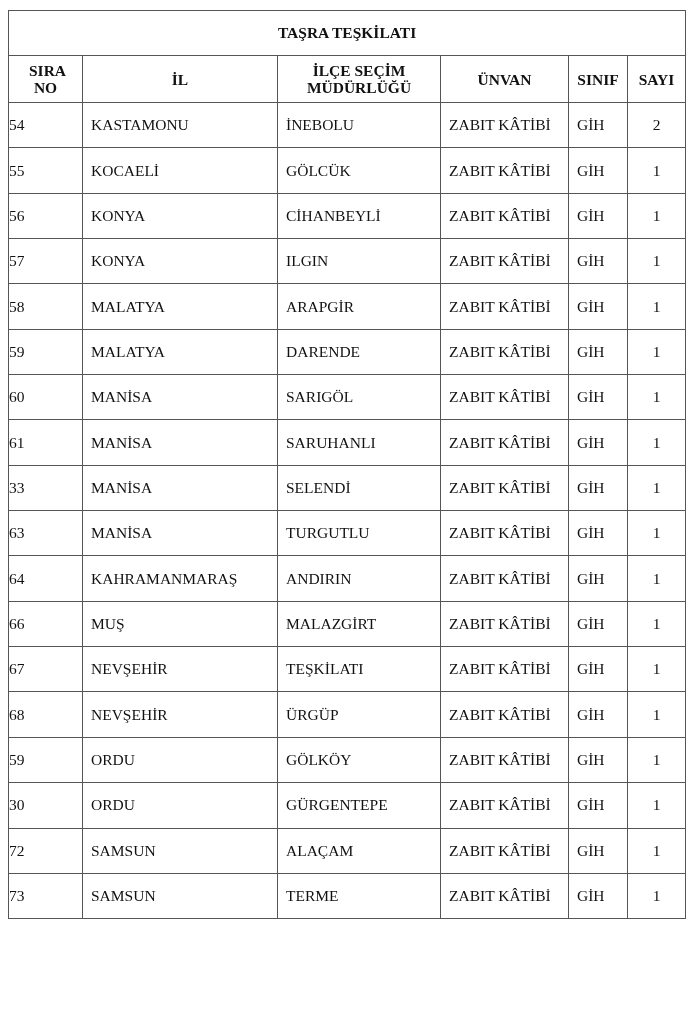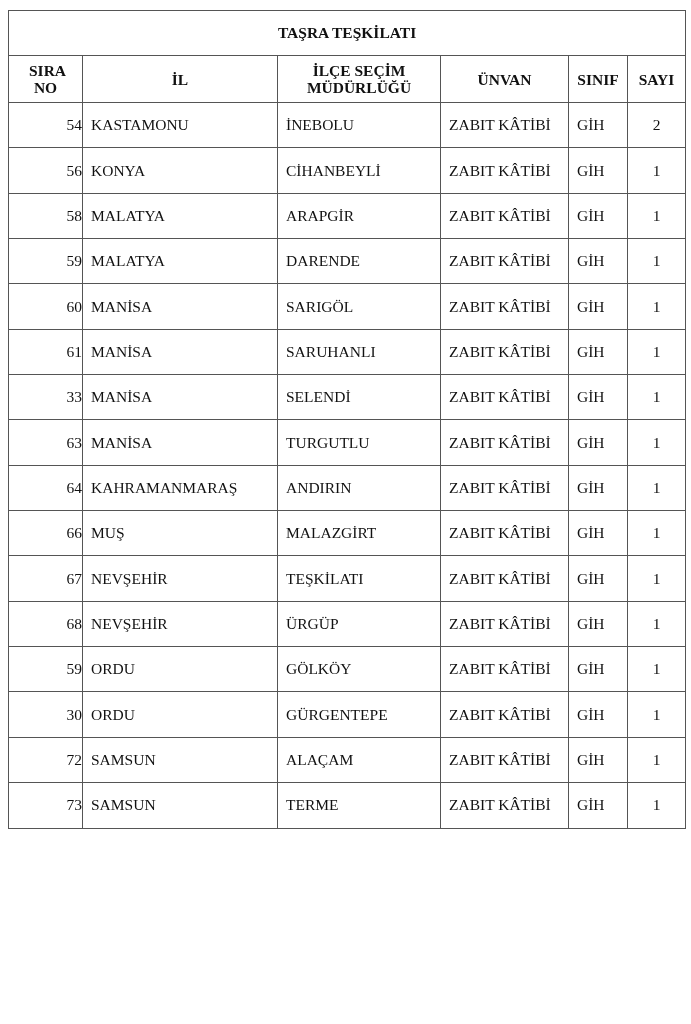--- a/index.html
+++ b/index.html
@@ -4,21 +4,21 @@
   <style>
     html, body { margin: 0; padding: 0; background: #ffffff; }
     body { width: 691px; height: 1024px; position: relative; overflow: hidden;
            font-family: "Liberation Serif", "DejaVu Serif", serif; color: #111; }
     table { position: absolute; left: 8px; top: 10px; width: 677px;
             border-collapse: collapse; table-layout: fixed; }
     td, th { border: 1.3px solid #555; padding: 0; font-size: 15.5px; }
     .title-row th { height: 44px; font-weight: bold; font-size: 15.5px; text-align: center; }
     .head-row th { height: 46px; font-weight: bold; font-size: 15.5px; text-align: center; line-height: 17px; }
     tbody td { height: 44.35px; }
-    .c-no { text-align: right; }
+    .c-no { text-align: left; }
     .c-left { text-align: left; padding-left: 8px; }
     .c-sayi { text-align: center; }
   </style>
 </head>
 <body>
 
 <table>
   <colgroup>
     <col style="width:74px">
     <col style="width:195px">
@@ -43,23 +43,39 @@
   <tbody id="rows">
       <tr>
         <td class="c-no">54</td>
         <td class="c-left">KASTAMONU</td>
         <td class="c-left">İNEBOLU</td>
         <td class="c-left">ZABIT KÂTİBİ</td>
         <td class="c-left">GİH</td>
         <td class="c-sayi">2</td>
       </tr>
       <tr>
+        <td class="c-no">55</td>
+        <td class="c-left">KOCAELİ</td>
+        <td class="c-left">GÖLCÜK</td>
+        <td class="c-left">ZABIT KÂTİBİ</td>
+        <td class="c-left">GİH</td>
+        <td class="c-sayi">1</td>
+      </tr>
+      <tr>
         <td class="c-no">56</td>
         <td class="c-left">KONYA</td>
         <td class="c-left">CİHANBEYLİ</td>
+        <td class="c-left">ZABIT KÂTİBİ</td>
+        <td class="c-left">GİH</td>
+        <td class="c-sayi">1</td>
+      </tr>
+      <tr>
+        <td class="c-no">57</td>
+        <td class="c-left">KONYA</td>
+        <td class="c-left">ILGIN</td>
         <td class="c-left">ZABIT KÂTİBİ</td>
         <td class="c-left">GİH</td>
         <td class="c-sayi">1</td>
       </tr>
       <tr>
         <td class="c-no">58</td>
         <td class="c-left">MALATYA</td>
         <td class="c-left">ARAPGİR</td>
         <td class="c-left">ZABIT KÂTİBİ</td>
         <td class="c-left">GİH</td>

